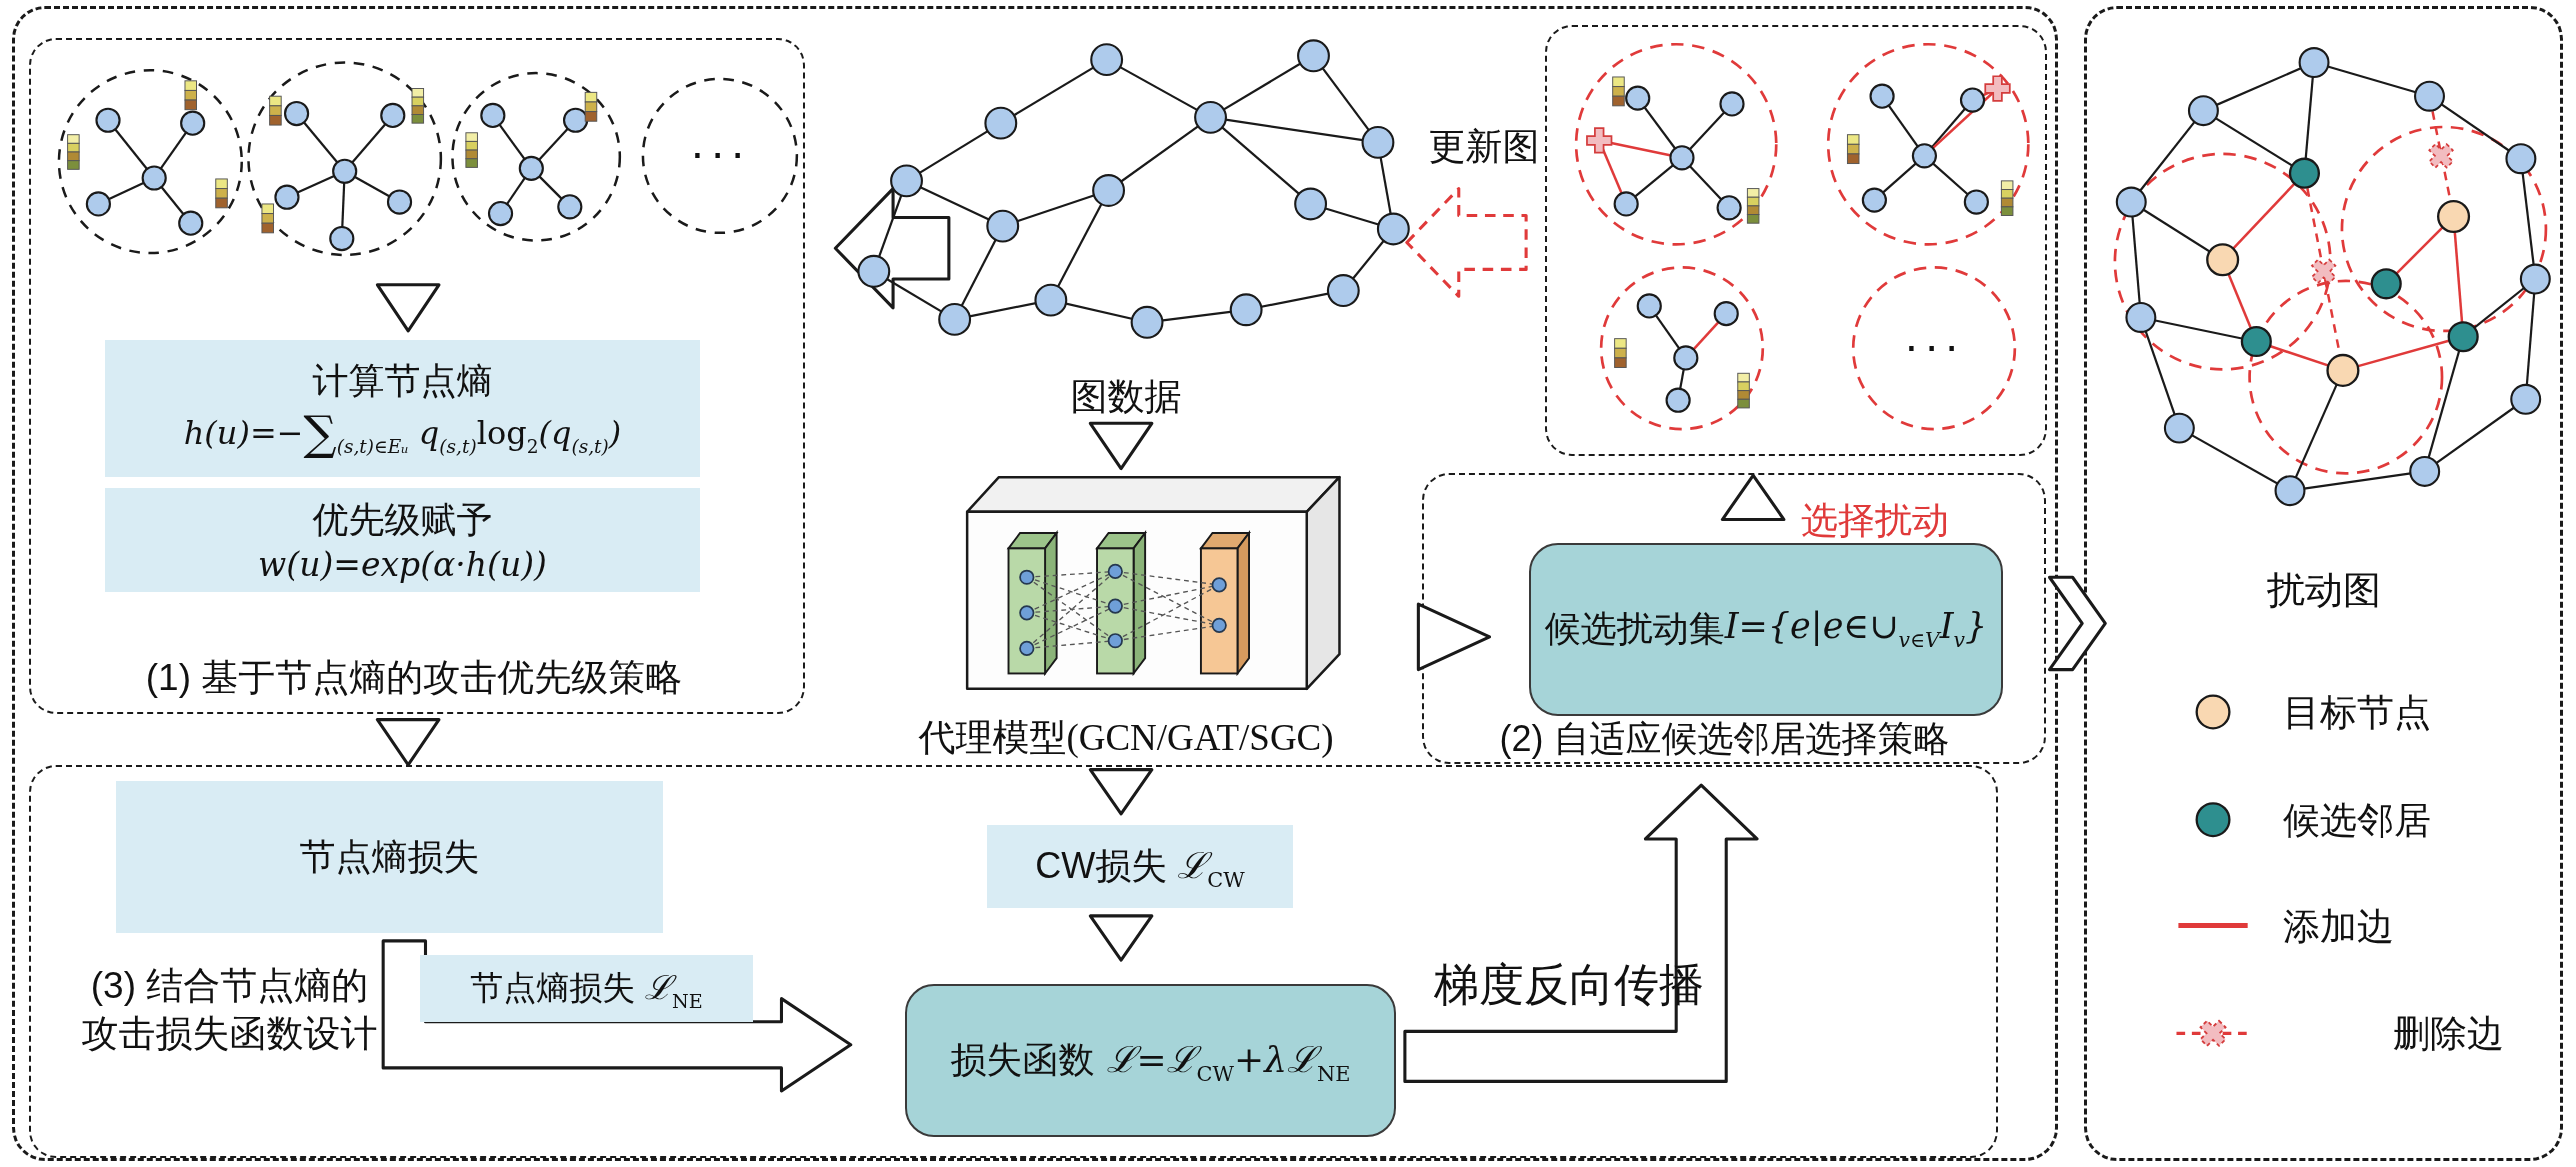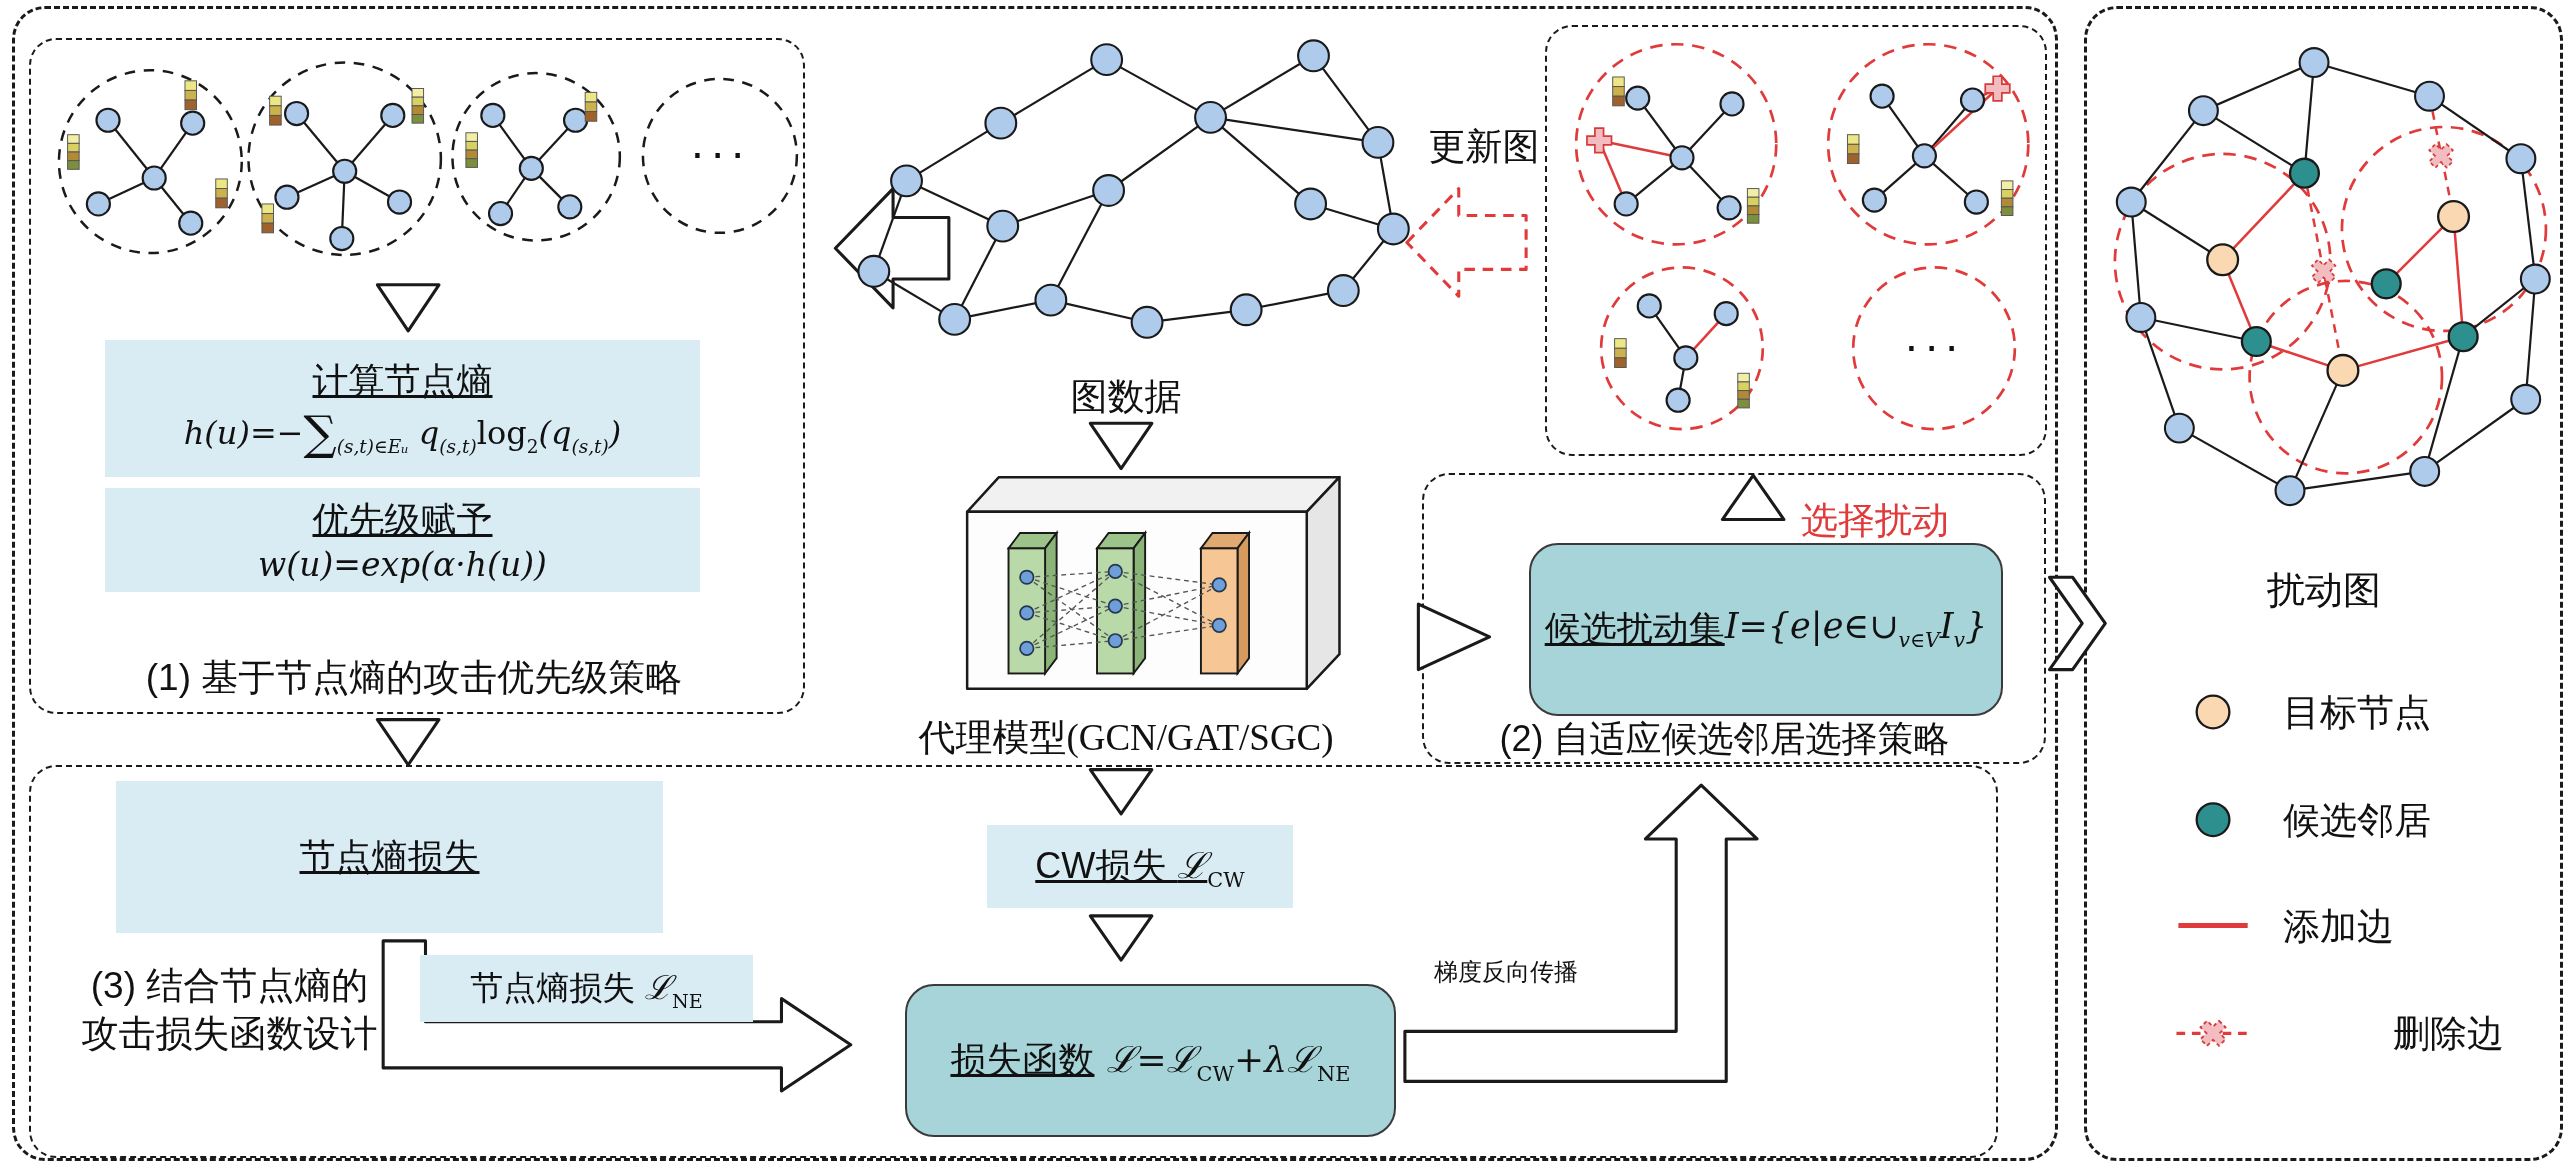--- a/index.html
+++ b/index.html
@@ -10,21 +10,21 @@
   .bluebox{position:absolute;background:#d9ecf4;display:flex;flex-direction:column;
            align-items:center;justify-content:center;text-align:center;}
   .tealbox{position:absolute;background:#a6d4d8;border:2.4px solid #3a3a3a;border-radius:29px;
            display:flex;flex-direction:row;align-items:center;justify-content:center;text-align:center;}
   .lbl{position:absolute;font-size:37px;line-height:1.3;text-align:center;white-space:nowrap;}
   .red{color:#e03a3a;}
   .math{font-family:"DejaVu Serif",serif;font-style:italic;}
   .rm{font-style:normal;}
   .sb{font-size:0.58em;vertical-align:-0.45em;}
   .sum{font-size:1.45em;font-style:normal;vertical-align:-0.1em;}
-  .title-line{font-size:36px;text-decoration:underline;}
+  .title-line{font-size:36px;}
   .f-line{font-size:33px;}
   .dots{font-size:46px;letter-spacing:4.8px;}
   #art{position:absolute;left:0;top:0;pointer-events:none;}
   
   .dc{fill:none;stroke:#1a1a1a;stroke-width:2.6;stroke-dasharray:11 9;}
   .rdc{fill:none;stroke:#e03a3a;stroke-width:2.8;stroke-dasharray:13 9;}
   .edge{stroke:#1a1a1a;stroke-width:2.3;}
   .redge{stroke:#e03a3a;stroke-width:2.6;}
   .rdedge{stroke:#e03a3a;stroke-width:2.6;stroke-dasharray:9 7;}
   .bnode{fill:#aecbec;stroke:#1a1a1a;stroke-width:2.2;}
@@ -389,21 +389,21 @@
 
   <div class="lbl" style="left:34px;top:962px;width:391px;white-space:normal;">
     <div>(3) 结合节点熵的</div>
     <div>攻击损失函数设计</div>
   </div>
 
   <div class="bluebox" style="left:420px;top:955px;width:333px;height:67px;">
     <div style="font-size:33px;"><span>节点熵损失 </span><span class="math">ℒ</span><span class="math sb rm">NE</span></div>
   </div>
 
-  <div class="lbl" style="left:1434px;top:956px;width:250px;font-size:24px;text-align:left;">梯度反向传播</div>
+  <div class="lbl" style="left:1434px;top:956px;width:250px;font-size:45px;text-align:left;">梯度反向传播</div>
 
   <div class="lbl" style="left:2218px;top:566px;width:212px;font-size:38px;">扰动图</div>
 
   <div class="lbl" style="left:2283px;top:689px;width:221px;text-align:left;">目标节点</div>
   <div class="lbl" style="left:2283px;top:797px;width:221px;text-align:left;">候选邻居</div>
   <div class="lbl" style="left:2283px;top:903px;width:221px;text-align:left;">添加边</div>
   <div class="lbl" style="left:2283px;top:1010px;width:221px;text-align:right;">删除边</div>
 
 </div>
 

